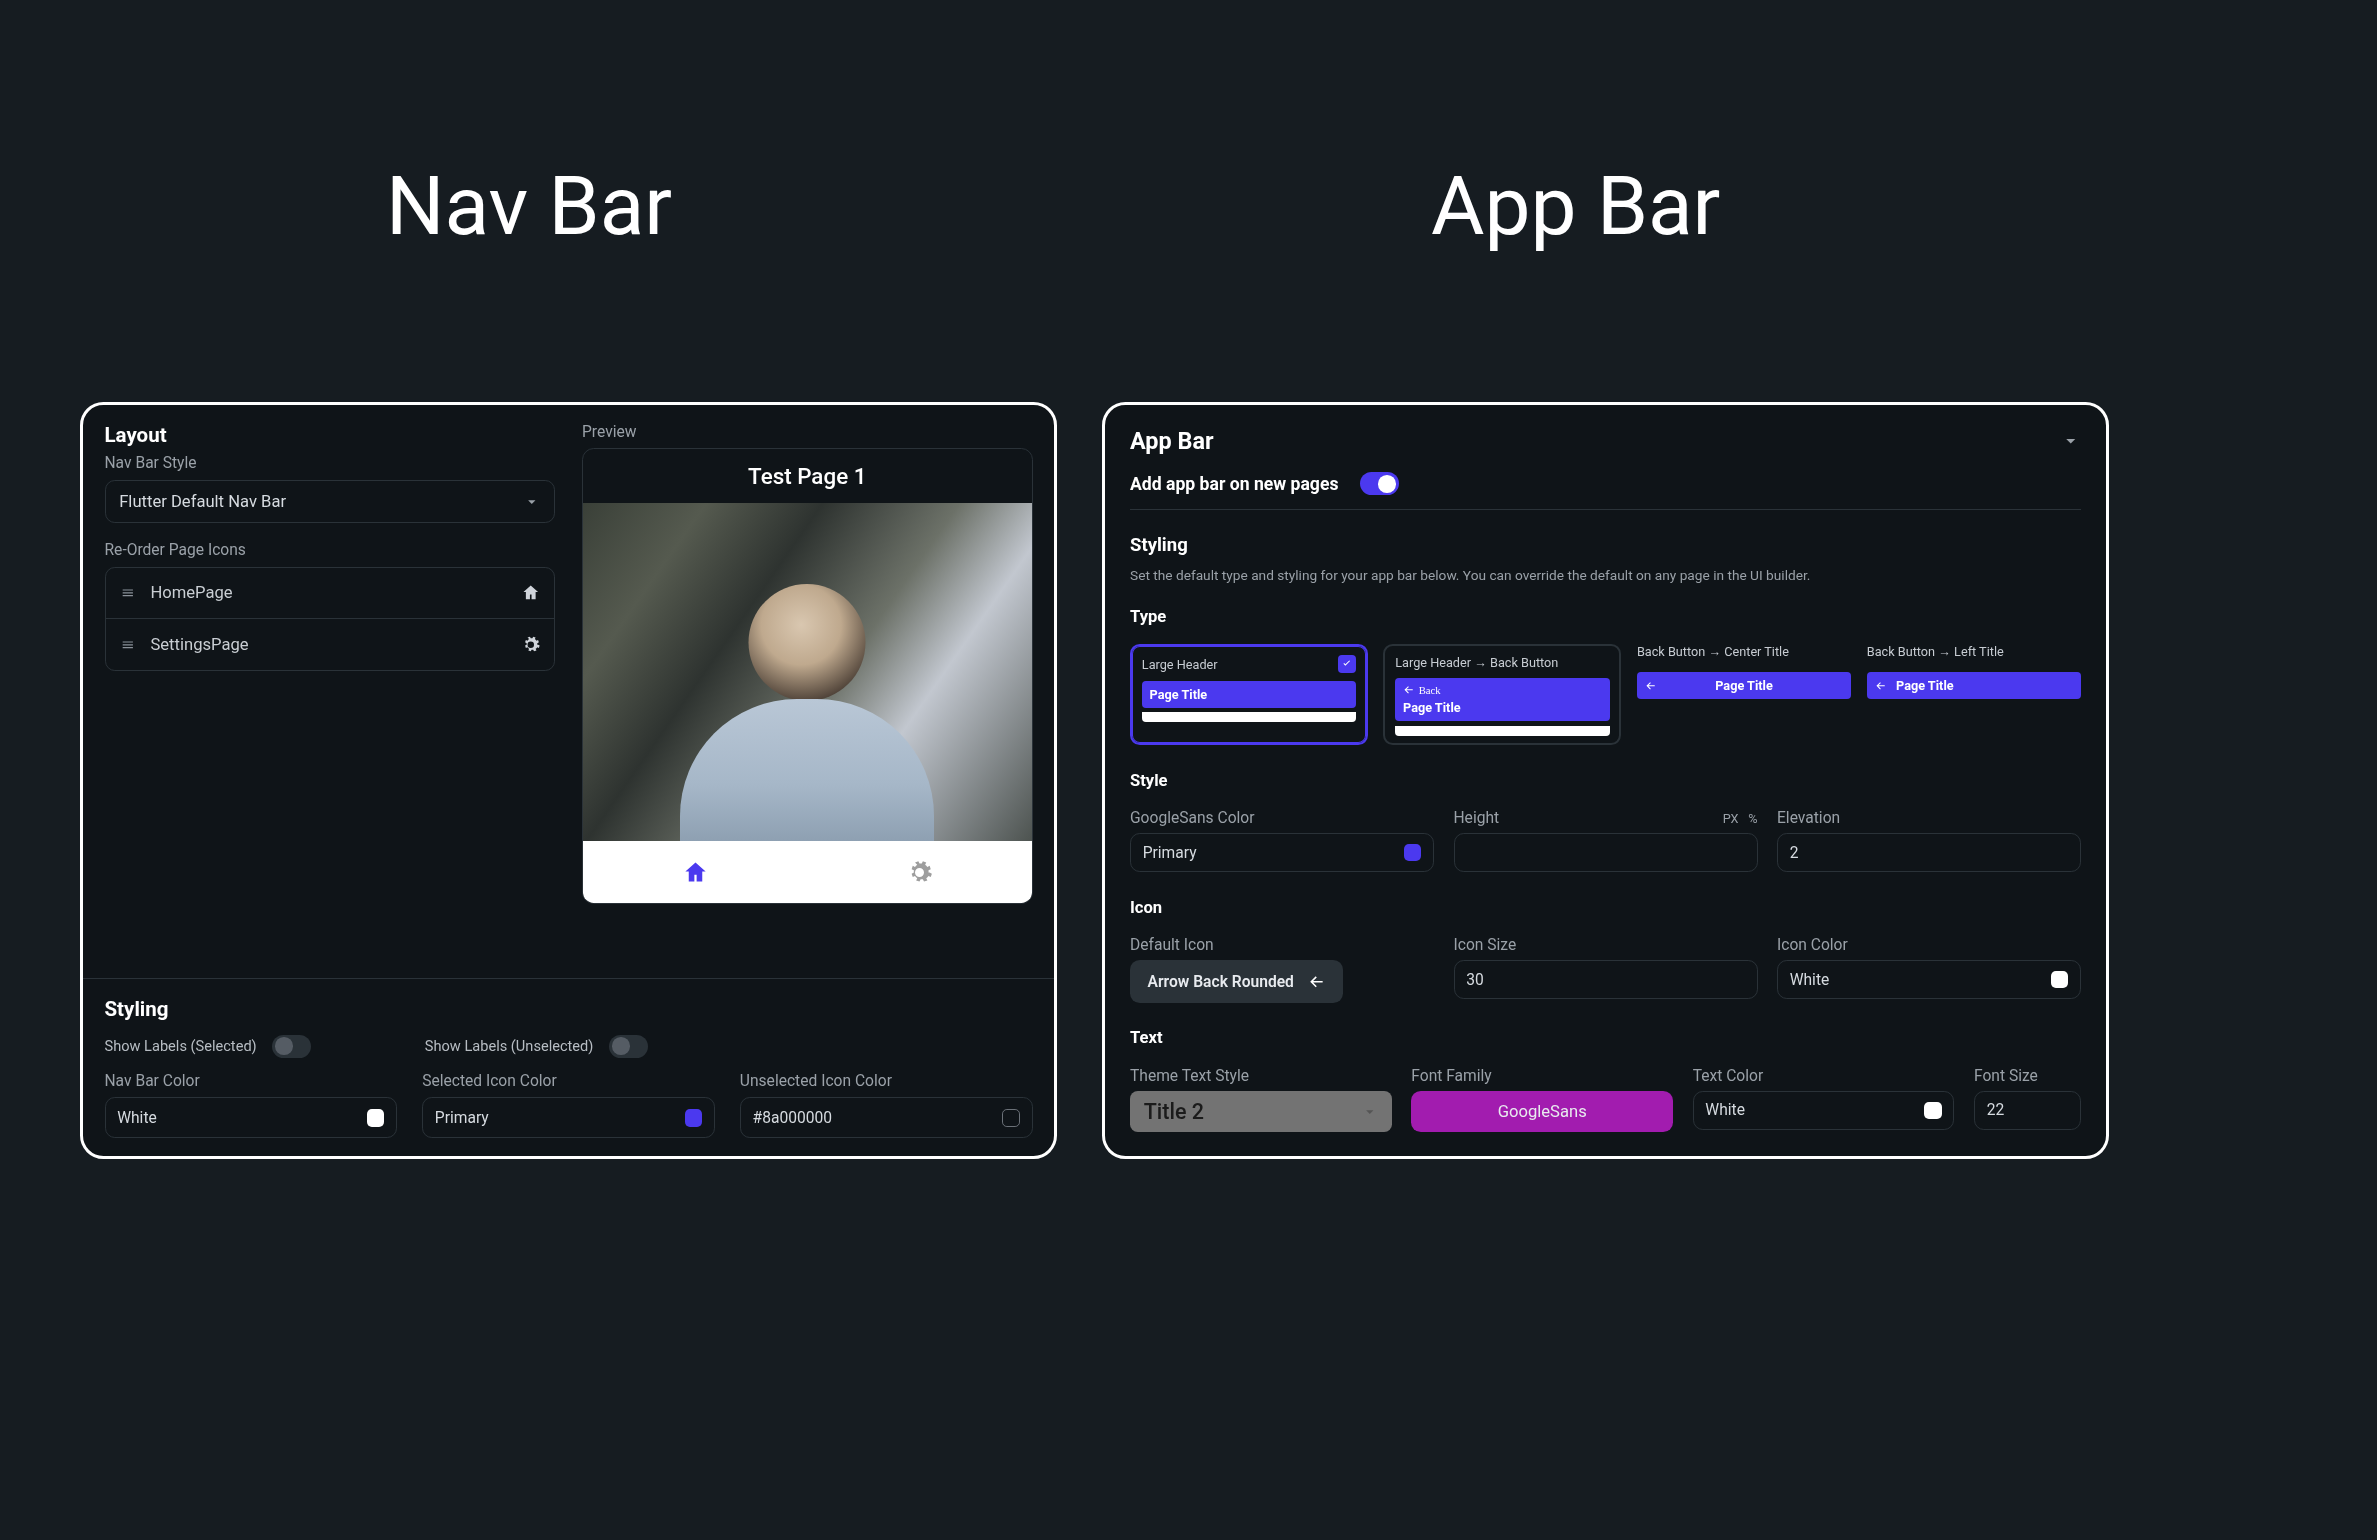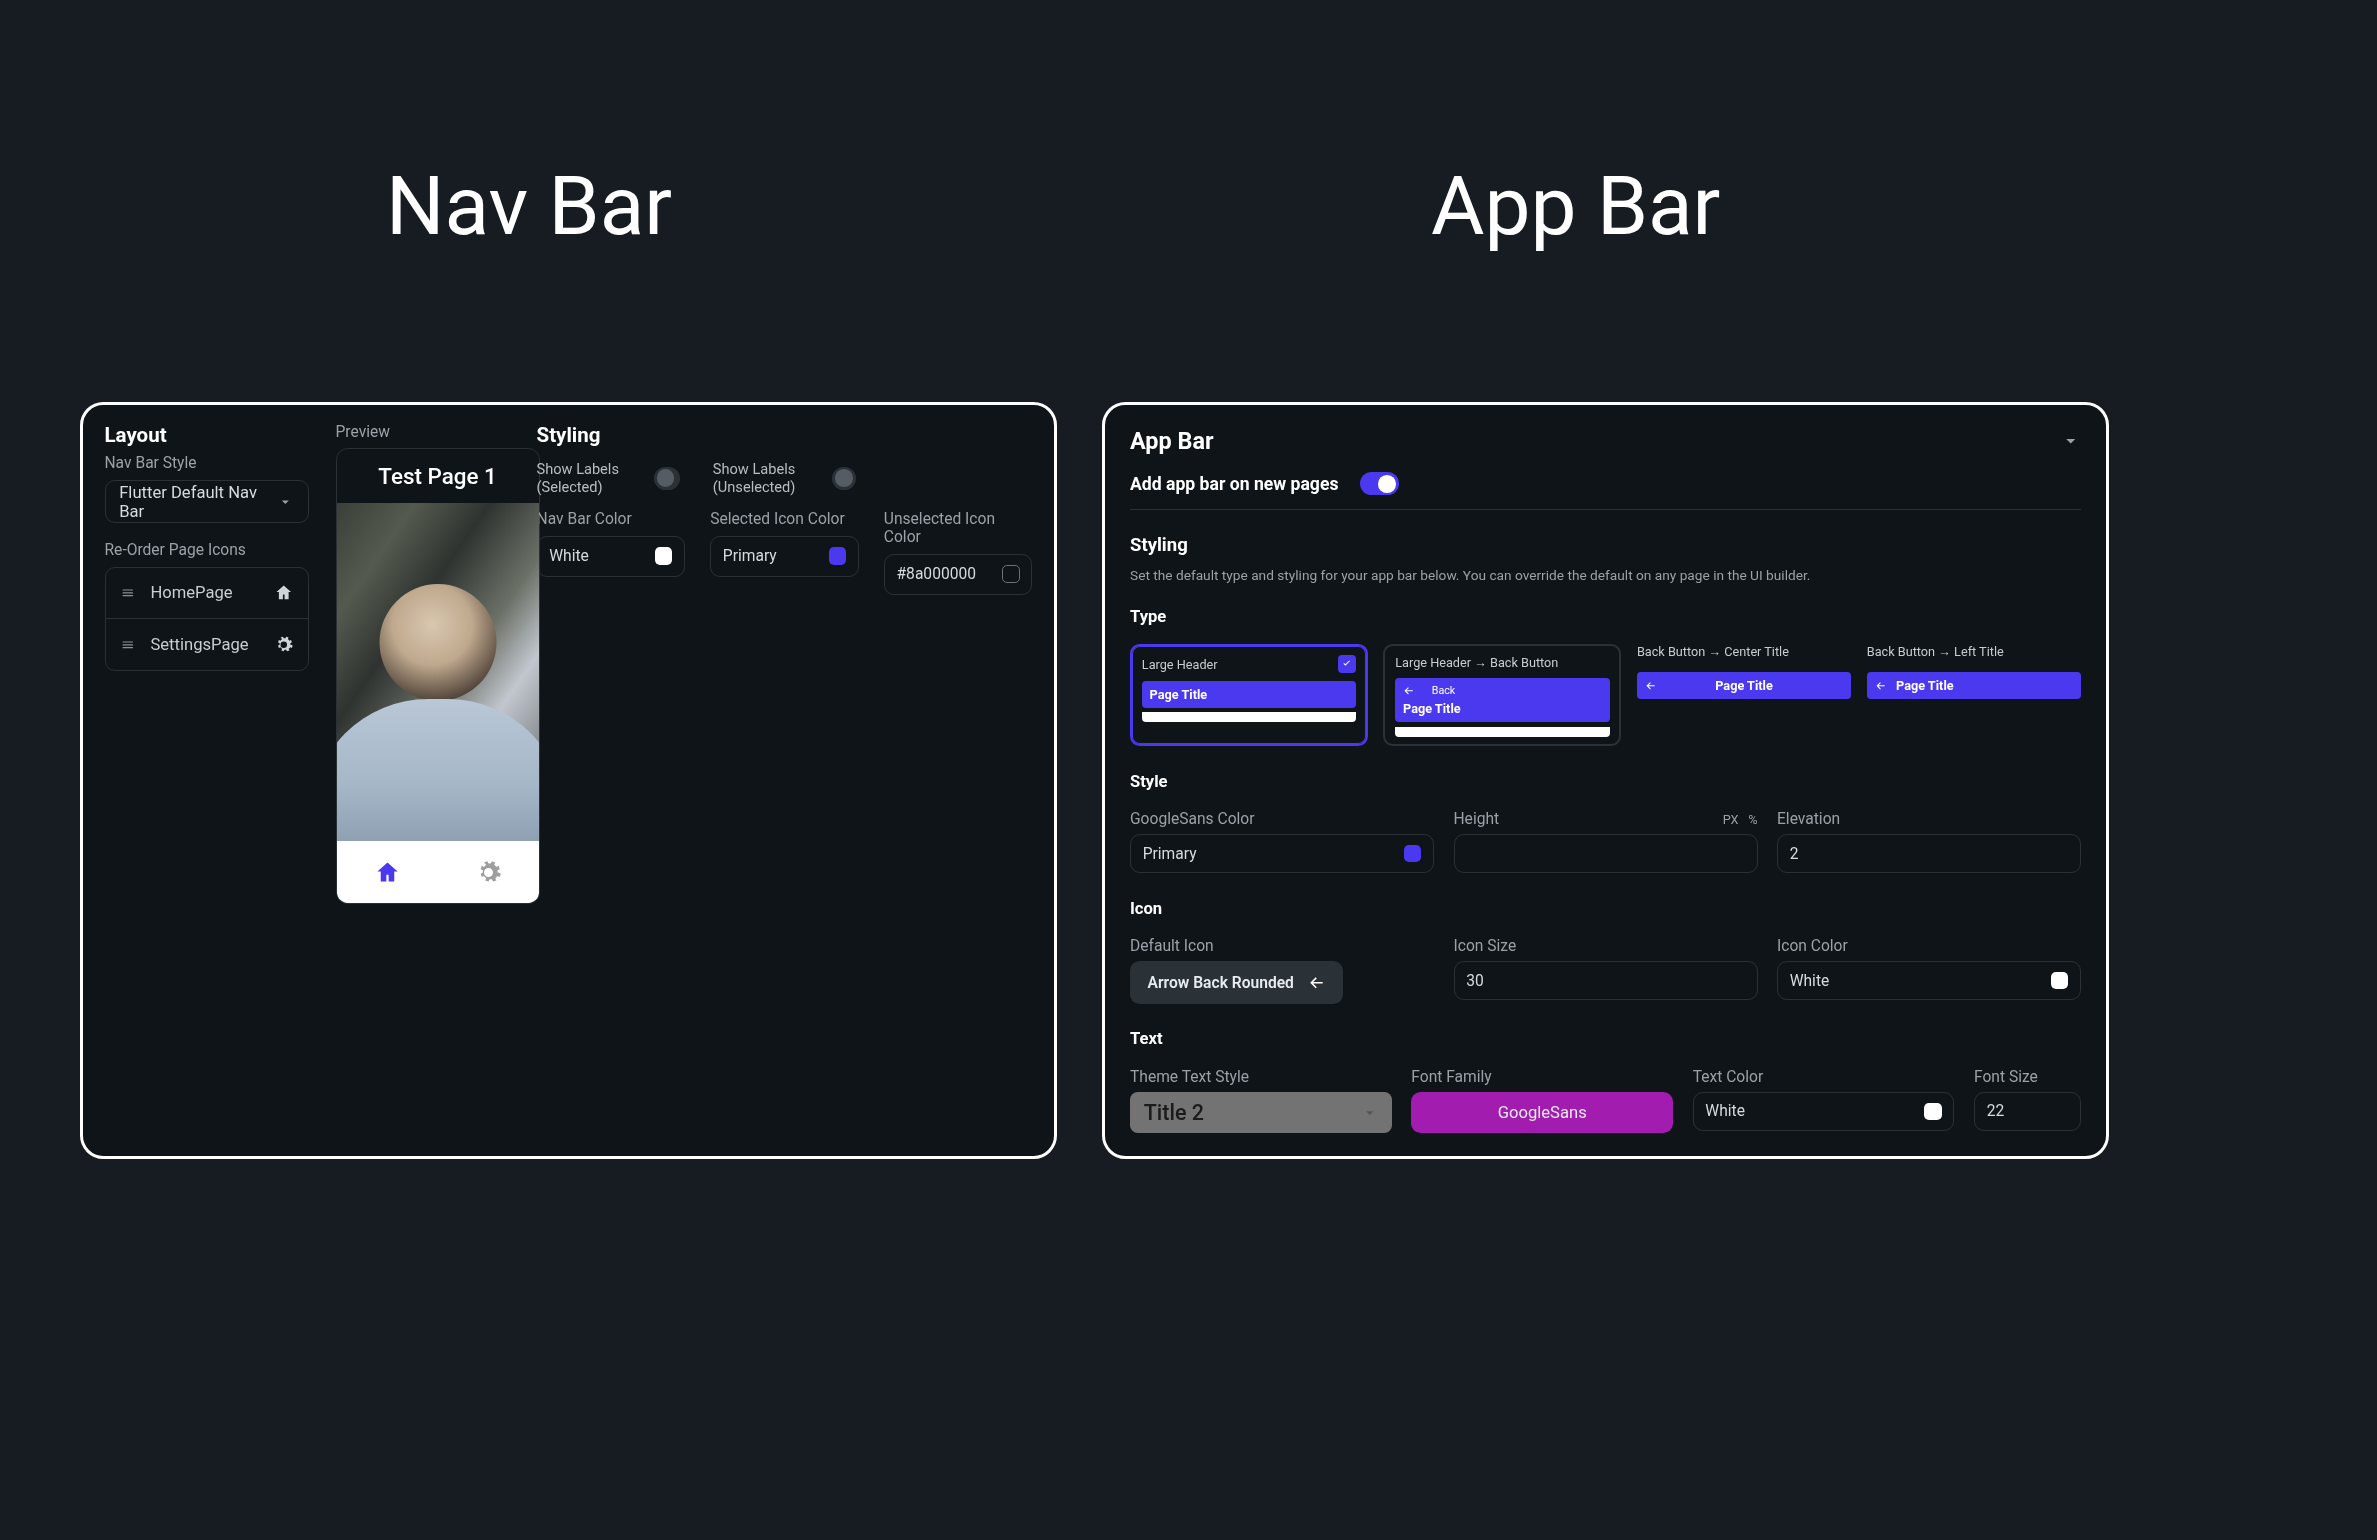--- a/index.html
+++ b/index.html
@@ -34,21 +34,21 @@
   }
   .panel.nav-panel { left: 80px;  top: 402px; width: 977px; height: 757px; }
   .panel.app-panel { left: 1102px; top: 402px; width: 1007px; height: 757px; }
 
   
   .section-title { font-weight: 700; font-size: 20.5px; color: #fff; }
   .field-label   { font-size: 15.6px; color: #9aa1a8; }
   .small-label   { font-size: 14.6px; color: #b7bdc3; }
 
   
-  .nav-body { padding: 17.6px 21.5px; display: flex; flex-direction: row; height: 100%; gap: 20px; }
+  .nav-body { padding: 17.6px 21.5px; display: flex; flex-direction: column; height: 100%; }
   .nav-top  { display: flex; gap: 27px; flex: 1; }
   .nav-left { flex: 1; display: flex; flex-direction: column; gap: 7.8px; }
   .nav-right{ flex: 1; display: flex; flex-direction: column; gap: 7.8px; }
 
   .select-box {
     display: flex; align-items: center; justify-content: space-between;
     border: 1px solid #2a3238; border-radius: 9.8px;
     padding: 9.8px 13.7px; height: 43px;
     font-size: 16.6px; color: #d6dbe0;
   }
@@ -138,21 +138,21 @@
     display:flex; flex-direction:column; gap:7.8px; min-height:94px;
   }
   .type-card.selected { border-color:#4b39ef; box-shadow: 0 0 0 1px #4b39ef inset; }
   .type-card .tc-head { display:flex; align-items:center; justify-content:space-between; font-size:12.7px; color:#c7ccd2; }
   .checkbox { width:17.6px; height:17.6px; border-radius:3.9px; background:#4b39ef; display:flex; align-items:center; justify-content:center; }
   .checkbox svg { width:11.7px; height:11.7px; fill:#fff; }
 
   .tc-body { background:#4b39ef; border-radius:3.9px; padding:5.9px 7.8px; display:flex; flex-direction:column; gap:3.9px; }
   .tc-body.compact { flex-direction:row; align-items:center; gap:9.8px; }
   .tc-body .pt { color:#fff; font-weight:700; font-size:12.7px; }
-  .tc-body .mini-row { display:flex; align-items:flex-end; gap:17px; color:#fff; font-size:10.7px; }
+  .tc-body .mini-row { display:flex; align-items:flex-end; gap:4px; color:#fff; font-size:10.7px;font-family:Liberation Serif, serif; }
   .arrow-left { width:11.7px; height:11.7px; fill:#fff; }
   .tc-body.center { justify-content:center; }
   .tc-under { height:9.8px; background:#fff; border-radius:0 0 3.9px 3.9px; margin-top:-2.9px; }
 
   .type-card.flat { border:none; padding:0; min-height:auto; }
   .type-card.flat .tc-head { font-size:12.7px; margin-bottom:5.9px; }
 
   .fieldgrid { display:flex; gap:19.5px; margin-top:9.8px; }
   .fieldgrid .fcol { flex:1; display:flex; flex-direction:column; gap:5.9px; }
   .unit-pair { display:flex; gap:9.8px; font-size:12.7px; color:#9aa1a8; margin-left:auto;justify-content:flex-end; }

